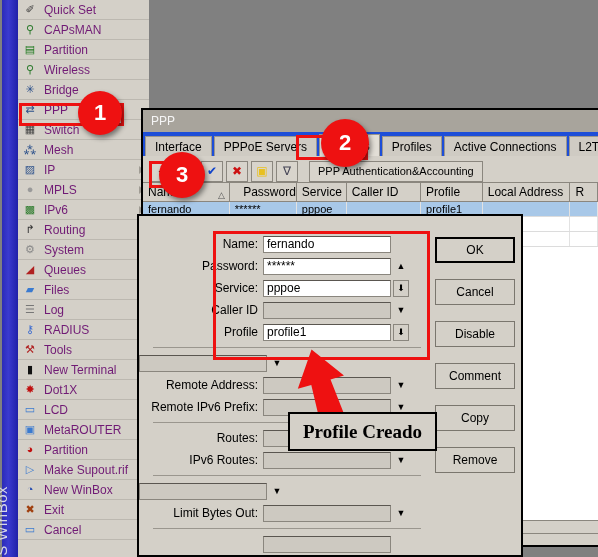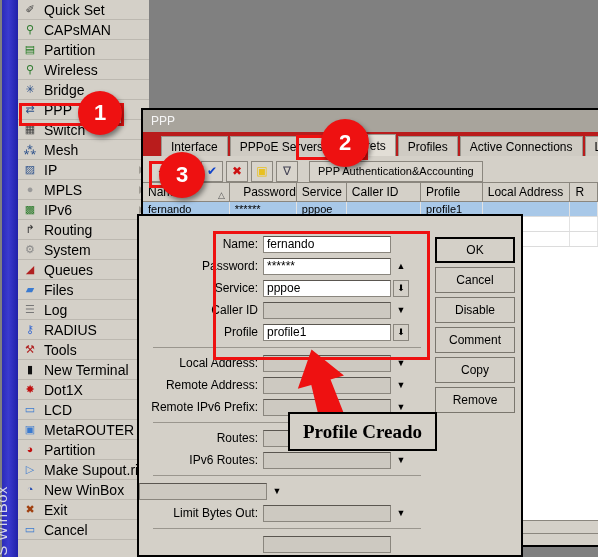--- a/index.html
+++ b/index.html
@@ -28,35 +28,35 @@
   }
   .menu-item{
     position:relative;height:20px;display:flex;align-items:center;
     border-bottom:1px solid #bcb8b0;padding-left:4px;box-sizing:border-box;
   }
   .menu-item .mi-ico{
     width:16px;height:15px;flex:0 0 16px;margin-right:6px;
     display:flex;align-items:center;justify-content:center;
     font-size:11px;line-height:1;
   }
-  .menu-item .mi-label{font-size:14px;color:#000000;white-space:nowrap;}
+  .menu-item .mi-label{font-size:12px;color:#701a75;white-space:nowrap;}
   .menu-item .mi-arrow{
     position:absolute;right:5px;top:50%;transform:translateY(-50%);
     width:0;height:0;border-left:5px solid #a09c94;
     border-top:4px solid transparent;border-bottom:4px solid transparent;
   }
   
   #ppp-window{
     position:absolute;left:141px;top:108px;width:457px;height:449px;
     background:#d4d0c8;border:2px solid #000;border-right:none;border-bottom:none;
     box-sizing:border-box;
   }
   #ppp-titlebar{height:22px;background:#a8a49c;display:flex;align-items:center;padding-left:8px;}
   #ppp-titlebar .t{font-size:12px;color:#f5f5f5;}
-  #ppp-tabs{height:24px;display:flex;align-items:flex-end;padding-left:18px;background:#b91c1c;}
+  #ppp-tabs{height:24px;display:flex;align-items:flex-end;padding-left:2px;background:#1d4ed8;}
   .tab{
     height:20px;line-height:20px;padding:0 9px;font-size:12px;
     background:#cfcbc3;border:1px solid #9a968e;border-bottom:none;
     margin-right:2px;box-sizing:border-box;white-space:nowrap;
   }
   .tab.active{background:#e2ded6;height:22px;line-height:22px;}
   #ppp-toolbar{height:26px;display:flex;align-items:center;padding:2px 0 2px 8px;gap:3px;}
   .tbtn{
     width:22px;height:21px;background:#d8d4cc;border:1px solid #8a867e;
     display:flex;align-items:center;justify-content:center;font-size:12px;box-sizing:border-box;
@@ -105,21 +105,21 @@
   .frow .fspin{
     width:16px;height:17px;margin-left:2px;display:flex;align-items:center;justify-content:center;
     background:#d4d0c8;border:1px solid #8a867e;box-sizing:border-box;font-size:9px;
   }
   .frow .fplain{
     width:16px;height:17px;margin-left:2px;display:flex;align-items:center;justify-content:center;font-size:9px;
   }
   .fsep{height:1px;background:#9a968e;margin:4px 12px 4px 14px;}
   #sd-buttons{position:absolute;right:6px;top:4px;width:80px;}
   .dbtn{
-    height:26px;margin-bottom:4px;background:#d4d0c8;border:1px solid #7a766e;
+    height:26px;margin-bottom:16px;background:#d4d0c8;border:1px solid #7a766e;
     display:flex;align-items:center;justify-content:center;font-size:12px;box-sizing:border-box;
   }
   .dbtn.first{border:2px solid #000;}
   
   .badge{
     position:absolute;border-radius:50%;background:#ee1111;color:#fff;
     display:flex;align-items:center;justify-content:center;
     font-size:22px;font-weight:bold;
     box-shadow:2px 3px 5px rgba(0,0,0,.45);
   }
@@ -348,21 +348,20 @@
           <div class="finp disabled"></div>
           <div class="fplain">▼</div>
         </div>
         <div class="frow">
           <div class="flab">Profile</div>
           <div class="finp">profile1</div>
           <div class="fspin">⬇</div>
         </div>
         <div class="fsep"></div>
         <div class="frow">
-          <div class="flab">Local Address:</div>
           <div class="finp disabled"></div>
           <div class="fplain">▼</div>
         </div>
         <div class="frow">
           <div class="flab">Remote Address:</div>
           <div class="finp disabled"></div>
           <div class="fplain">▼</div>
         </div>
         <div class="frow">
           <div class="flab">Remote IPv6 Prefix:</div>

